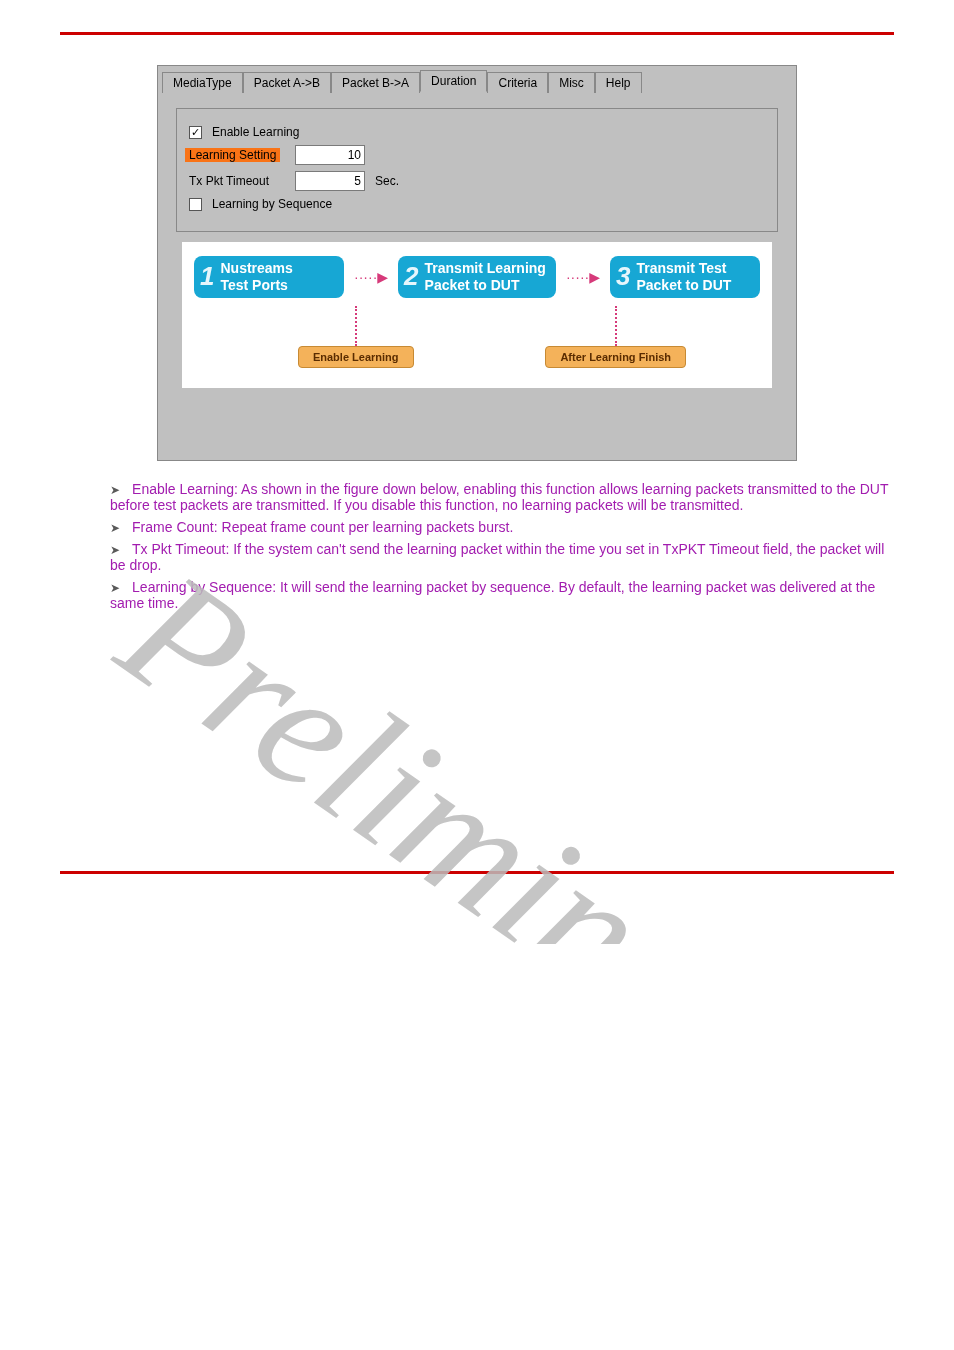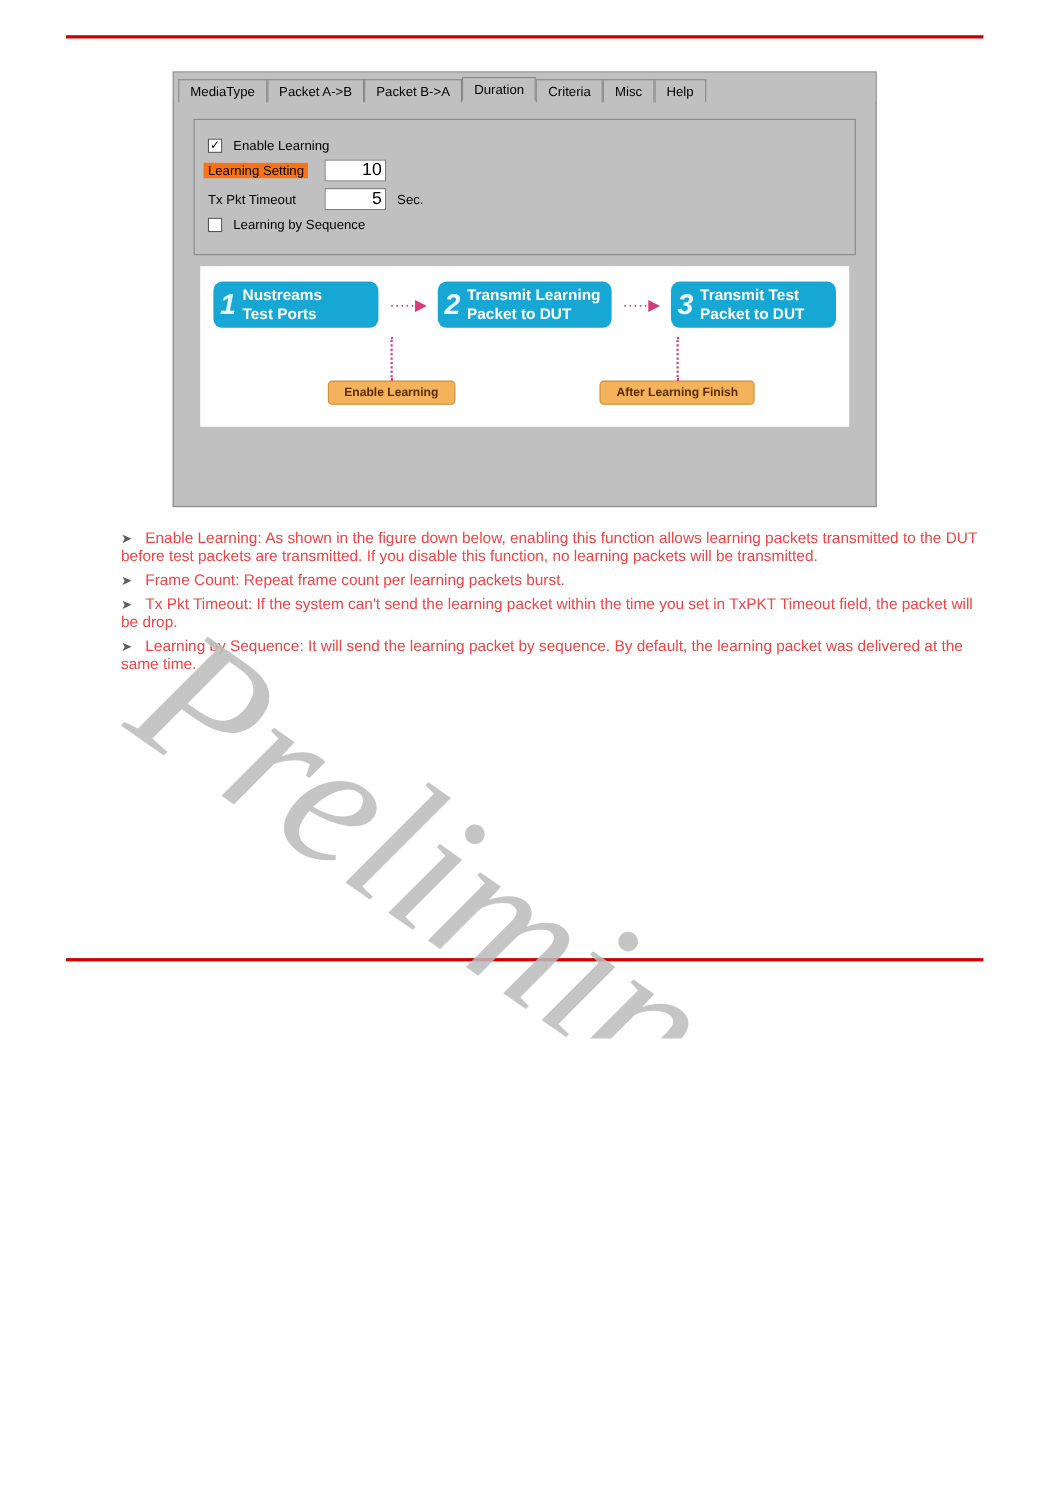--- a/index.html
+++ b/index.html
@@ -107,26 +107,26 @@
   .chk.checked::after {
     content: "✓";
     font-size: 11px;
     line-height: 11px;
     color: #000;
   }
   .lbl { width: 100px; }
   .inp {
     border: 1px solid #7a7a7a;
     background: #fff;
-    width: 56px;
+    width: 70px;
     height: 20px;
     text-align: right;
     padding: 1px 3px;
     font-family: Tahoma, sans-serif;
-    font-size: 16px;
+    font-size: 12px;
   }
   .unit { margin-left: 4px; }
   .diagram {
     background: #fff;
     margin: 6px 6px 0 6px;
     padding: 14px 10px 20px 10px;
   }
   .diag-row {
     display: flex;
     align-items: center;
@@ -180,21 +180,21 @@
     color: #5a2c00;
     border: 1px solid #c78a34;
     border-radius: 4px;
     padding: 4px 14px;
     font-size: 11px;
     font-weight: bold;
   }
   .bullets {
     margin: 20px 0 0 10px;
     font-size: 14px;
-    color: #ef4444; 
+    color: #a21caf; 
   }
   .bullets li { margin: 6px 0; list-style: none; }
   .bullets li::before {
     content: "➤";
     color: #5a5a5a;
     margin-right: 12px;
     font-size: 12px;
   }
   .watermark {
     position: absolute;

